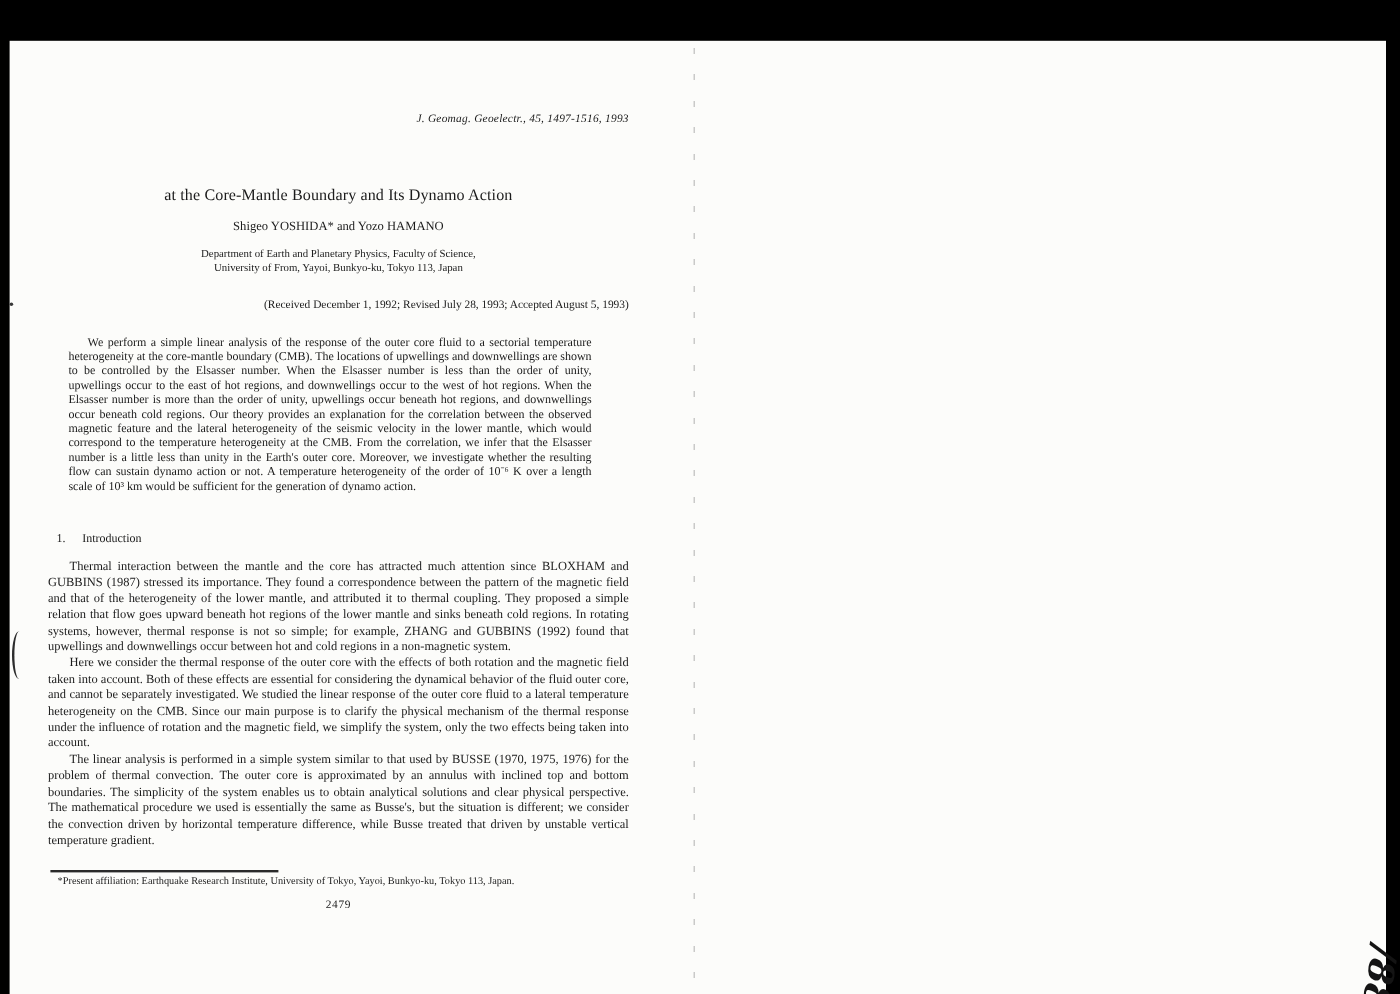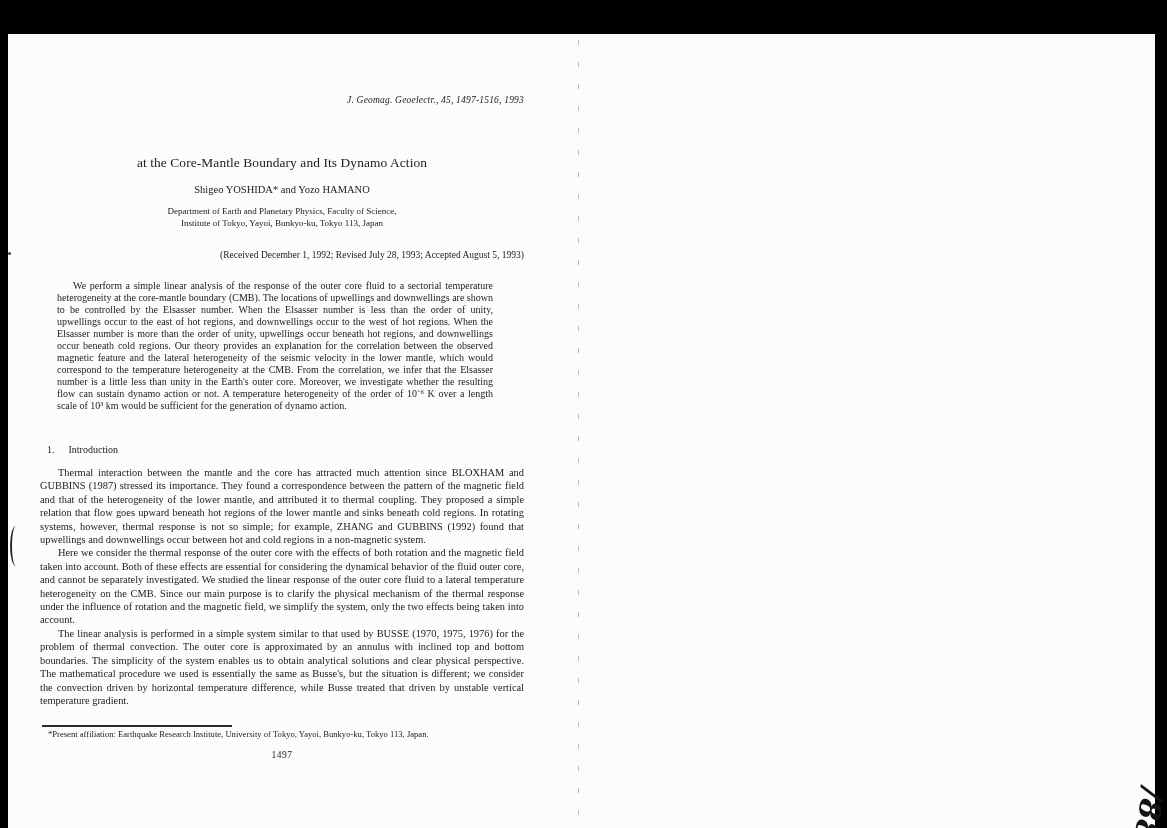--- a/index.html
+++ b/index.html
@@ -100,42 +100,42 @@
 
       <div class="title">
         <br>
         <span>at the Core-Mantle Boundary and Its Dynamo Action</span>
       </div>
 
       <div class="authors">Shigeo YOSHIDA* and Yozo HAMANO</div>
 
       <div class="affiliation">
         <span>Department of Earth and Planetary Physics, Faculty of Science,</span><br>
-        <span>Institute of Tokyo, Yayoi, Bunkyo-ku, Tokyo 113, Japan</span>
+        <span>University of From, Yayoi, Bunkyo-ku, Tokyo 113, Japan</span>
       </div>
 
       <div class="received">(Received December 1, 1992; Revised July 28, 1993; Accepted August 5, 1993)</div>
 
       <div class="abstract">We perform a simple linear analysis of the response of the outer core fluid to a sectorial temperature heterogeneity at the core-mantle boundary (CMB). The locations of upwellings and downwellings are shown to be controlled by the Elsasser number. When the Elsasser number is less than the order of unity, upwellings occur to the east of hot regions, and downwellings occur to the west of hot regions. When the Elsasser number is more than the order of unity, upwellings occur beneath hot regions, and downwellings occur beneath cold regions. Our theory provides an explanation for the correlation between the observed magnetic feature and the lateral heterogeneity of the seismic velocity in the lower mantle, which would correspond to the temperature heterogeneity at the CMB. From the correlation, we infer that the Elsasser number is a little less than unity in the Earth's outer core. Moreover, we investigate whether the resulting flow can sustain dynamo action or not. A temperature heterogeneity of the order of 10⁻⁶ K over a length scale of 10³ km would be sufficient for the generation of dynamo action.</div>
 
       <div class="section-heading">
         <span class="num">1.</span><span>Introduction</span>
       </div>
 
       <div class="body-text">
         <p>Thermal interaction between the mantle and the core has attracted much attention since BLOXHAM and GUBBINS (1987) stressed its importance. They found a correspondence between the pattern of the magnetic field and that of the heterogeneity of the lower mantle, and attributed it to thermal coupling. They proposed a simple relation that flow goes upward beneath hot regions of the lower mantle and sinks beneath cold regions. In rotating systems, however, thermal response is not so simple; for example, ZHANG and GUBBINS (1992) found that upwellings and downwellings occur between hot and cold regions in a non-magnetic system.</p>
         <p>Here we consider the thermal response of the outer core with the effects of both rotation and the magnetic field taken into account. Both of these effects are essential for considering the dynamical behavior of the fluid outer core, and cannot be separately investigated. We studied the linear response of the outer core fluid to a lateral temperature heterogeneity on the CMB. Since our main purpose is to clarify the physical mechanism of the thermal response under the influence of rotation and the magnetic field, we simplify the system, only the two effects being taken into account.</p>
         <p>The linear analysis is performed in a simple system similar to that used by BUSSE (1970, 1975, 1976) for the problem of thermal convection. The outer core is approximated by an annulus with inclined top and bottom boundaries. The simplicity of the system enables us to obtain analytical solutions and clear physical perspective. The mathematical procedure we used is essentially the same as Busse's, but the situation is different; we consider the convection driven by horizontal temperature difference, while Busse treated that driven by unstable vertical temperature gradient.</p>
       </div>
 
       <div class="footnote-rule"></div>
 
       <div class="footnote">*Present affiliation: Earthquake Research Institute, University of Tokyo, Yayoi, Bunkyo-ku, Tokyo 113, Japan.</div>
 
-      <div class="page-number">1497</div>
+      <div class="page-number">2479</div>
     </div>
 
     <div class="pen-mark"></div>
 
     <div class="handwriting">/88</div>
 
     <div class="speck" style="left:0;top:218px;width:3px;height:3px;"></div>
   </div>
 </div>
 

